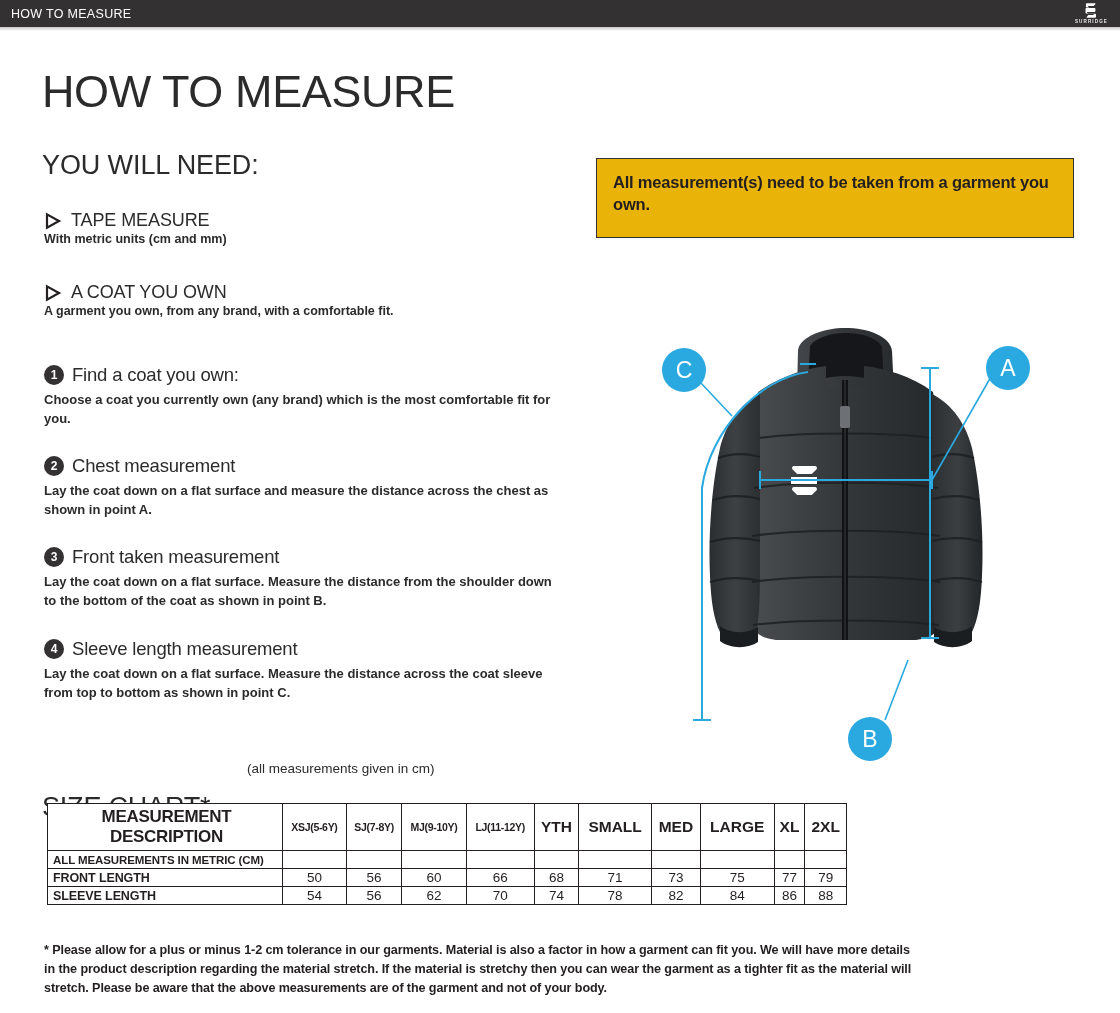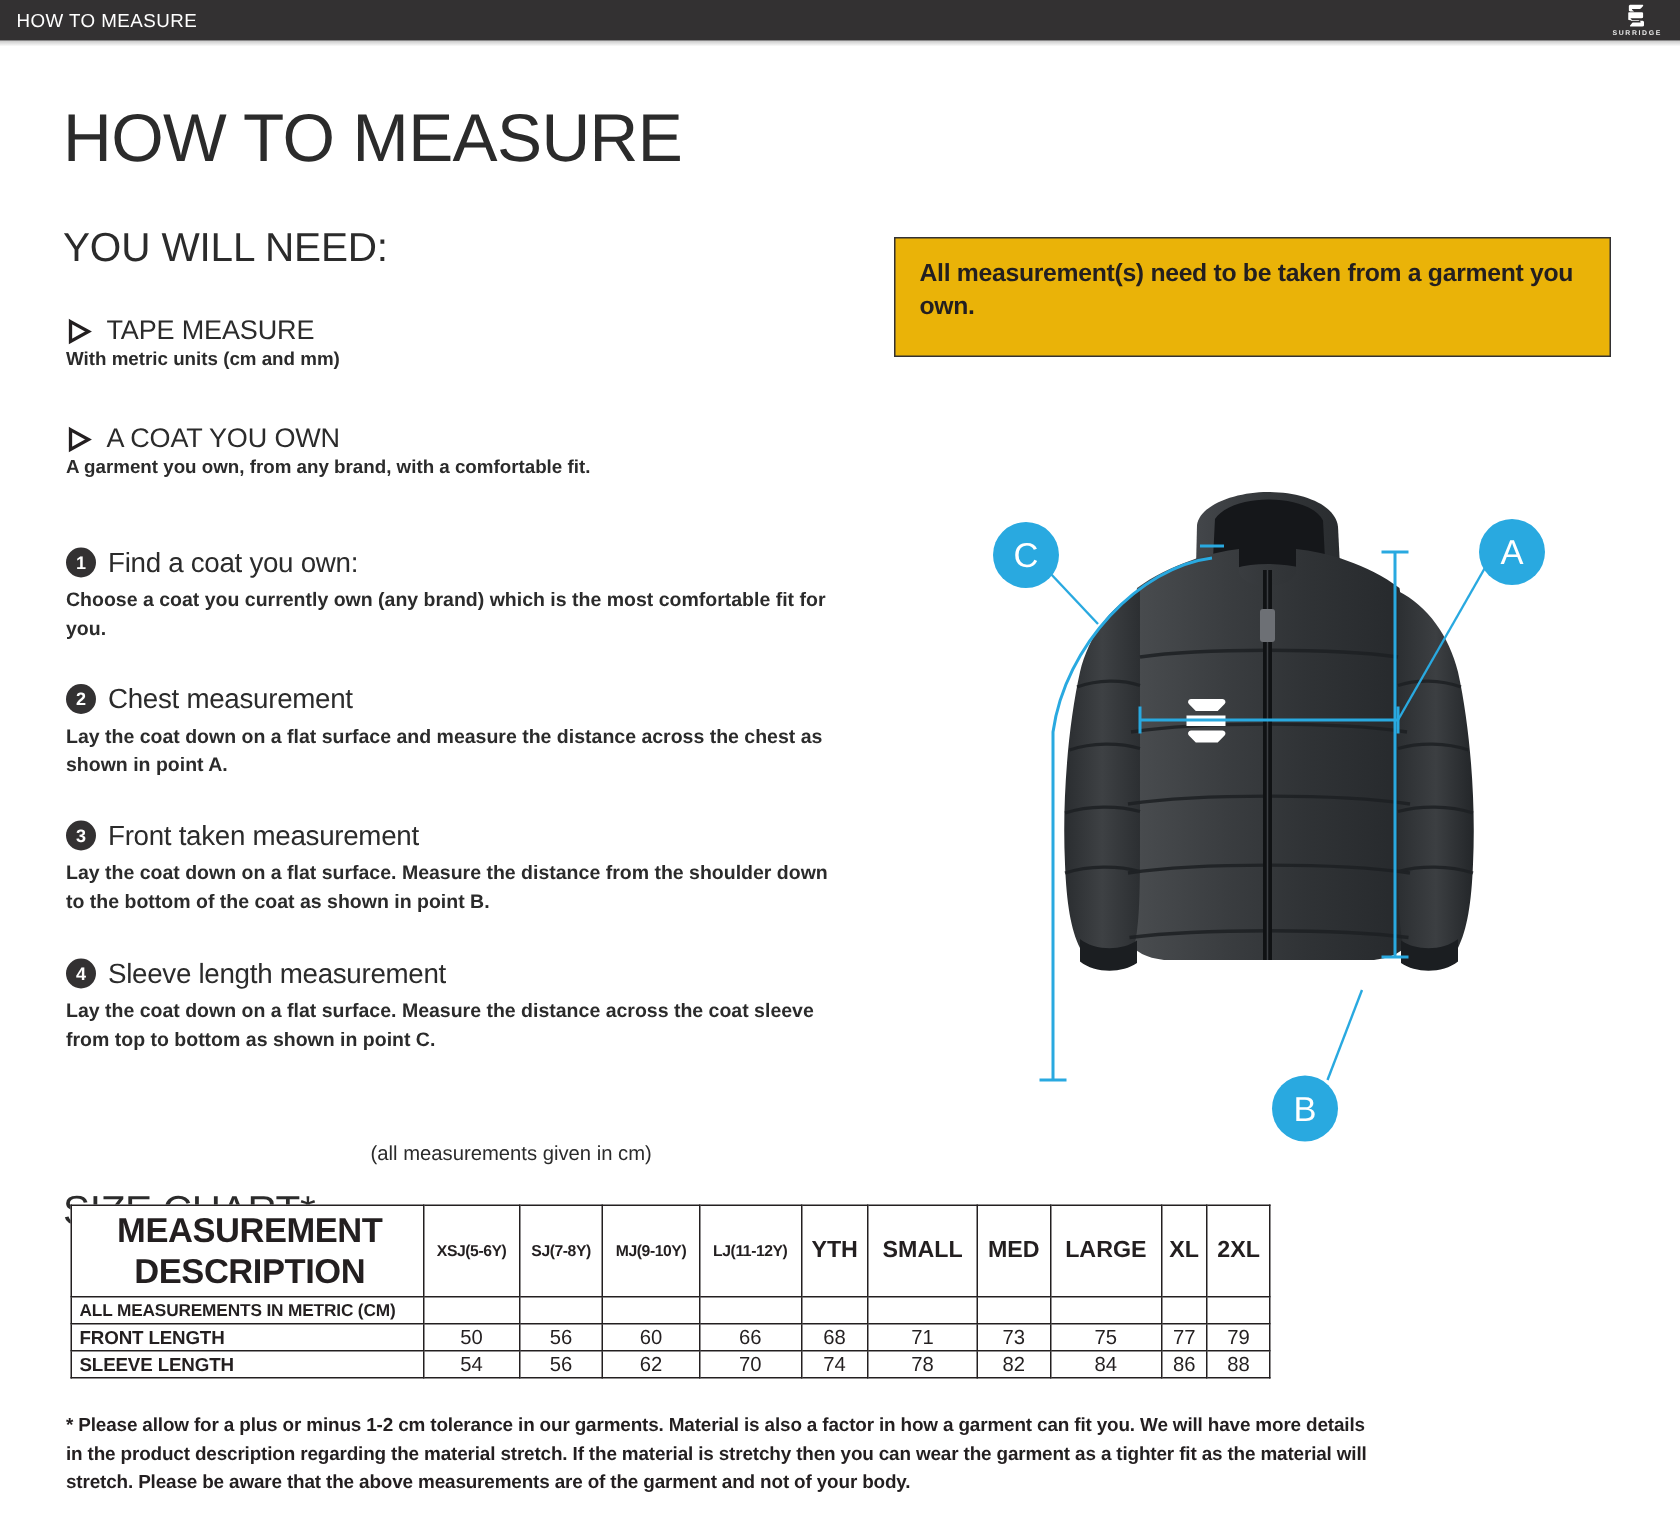--- a/index.html
+++ b/index.html
@@ -94,21 +94,21 @@
     position:absolute; left:47px; top:803px;
     border-collapse:collapse; width:800px;
     background:#fff;
   }
   table.sizes th, table.sizes td {
     border:1px solid #231f20; color:#231f20;
   }
   table.sizes thead th { padding:3px 2px; text-align:center; font-weight:700; }
   th.desc-h {
     text-align:left; padding-left:5px !important;
-    font-size:23px; letter-spacing:-.3px; width:235px;
+    font-size:17px; letter-spacing:-.3px; width:235px;
   }
   th.size-h { font-size:15.5px; }
   th.size-h.kid { font-size:10.5px; letter-spacing:-.3px;margin-left:35px; }
   td.rowlabel {
     text-align:left; padding:1px 0 1px 5px;
     font-size:12.5px; font-weight:700; letter-spacing:-.1px; height:18px;
   }
   td.rowlabel.sub { font-size:11.5px; }
   td.val { text-align:center; font-size:13.5px; font-weight:400; height:18px; }
 

